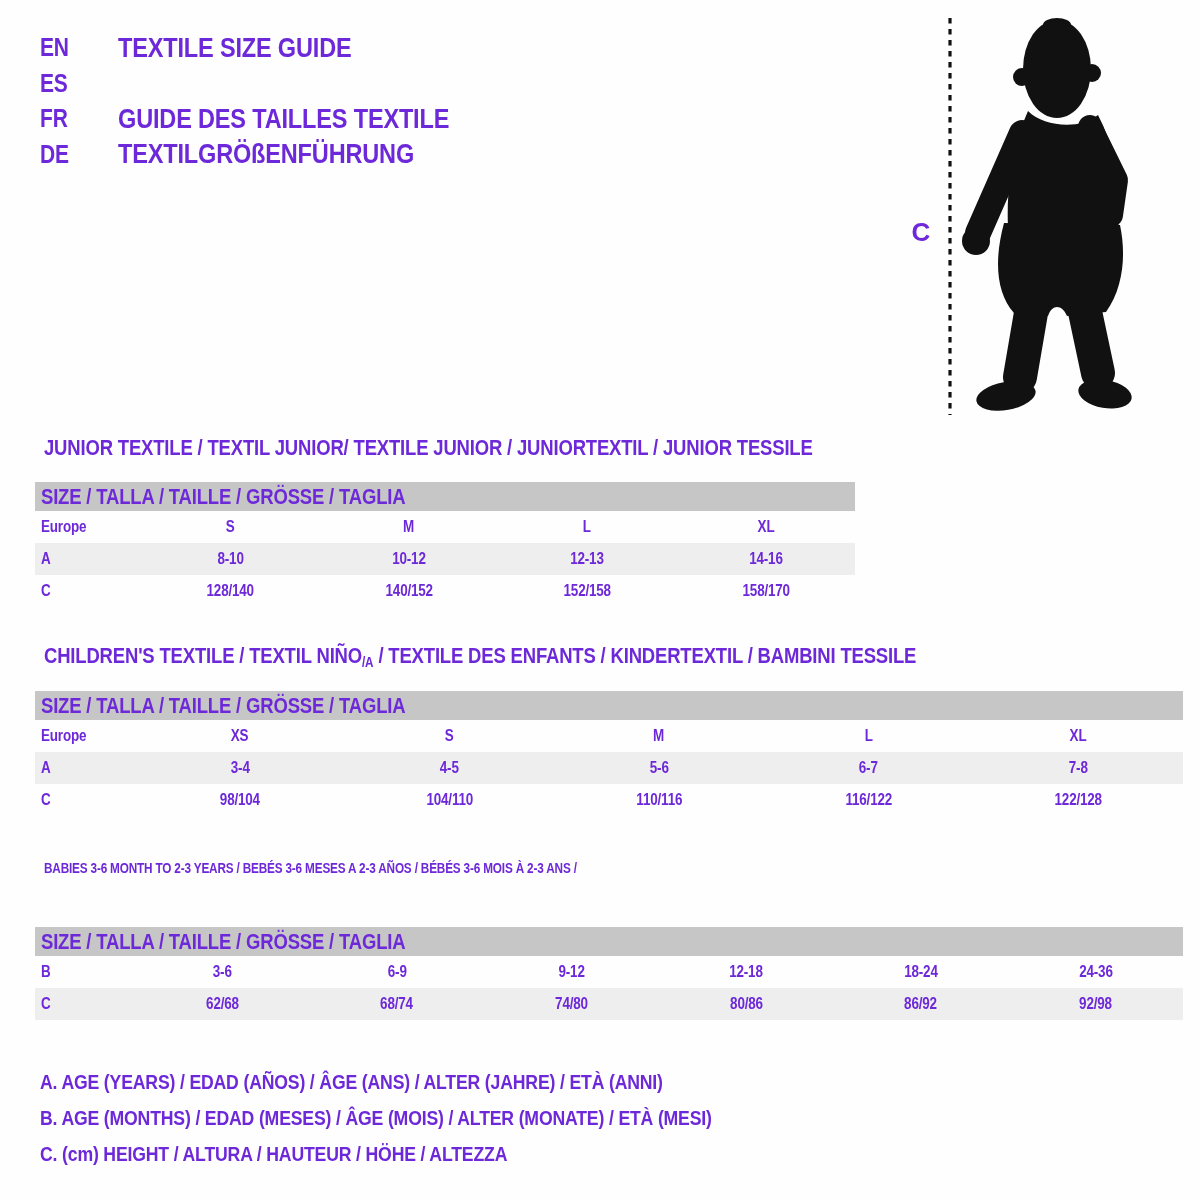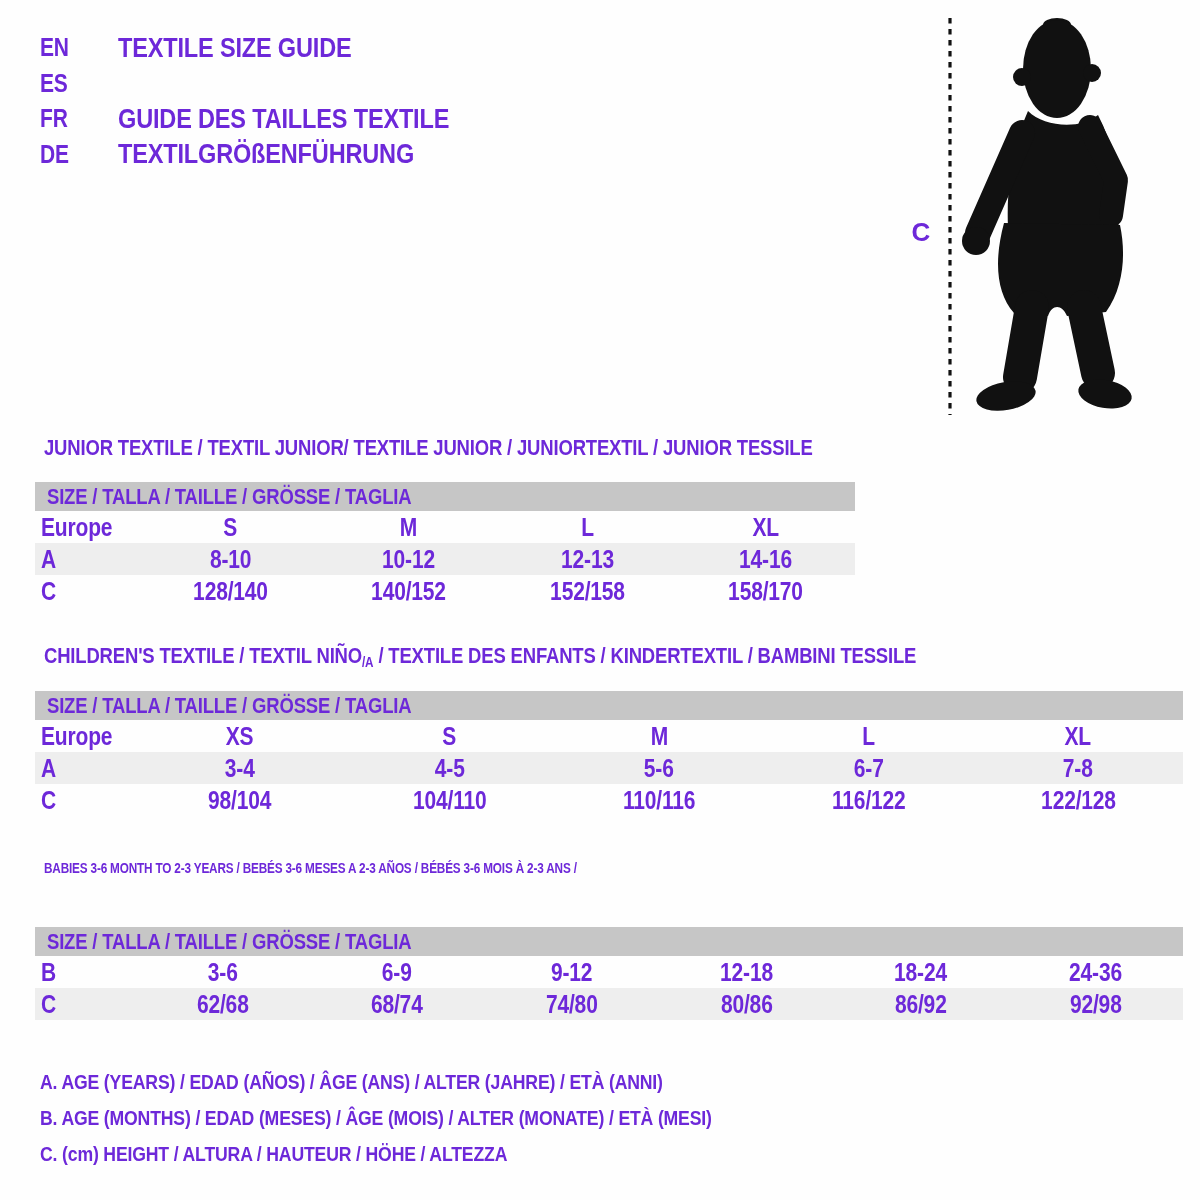--- a/index.html
+++ b/index.html
@@ -38,28 +38,28 @@
   .sec-title { position: absolute; left: 44px; font-size: 22px; font-weight: bold; line-height: 24px; }
   .sec-title .sub { font-size: 14px; vertical-align: -4px; font-weight: bold; }
   .babies-title { line-height: 31px; font-size: 14px; }
 
   table.size-table {
     position: absolute;
     border-collapse: collapse;
     table-layout: fixed;
   }
   table.size-table td {
-    font-size: 25px; font-weight: bold;
+    font-size: 16px; font-weight: bold;
     text-align: center; vertical-align: middle;
     padding: 0; height: 32px;
   }
   table.size-table td.lbl { text-align: left; padding-left: 6px; }
   tr.band-row td {
     background: #c6c6c6; height: 29px;
-    text-align: left; padding-left: 12px; font-size: 22px;
+    text-align: left; padding-left: 6px; font-size: 22px;
   }
   tr.stripe td { background: #eeeeee; }
 
   
   .footnotes { position: absolute; left: 40px; top: 1070px; }
   .footnote { height: 36px; font-size: 21px; font-weight: bold; display: flex; align-items: flex-start; }
 </style>
 </head>
 <body>
 

